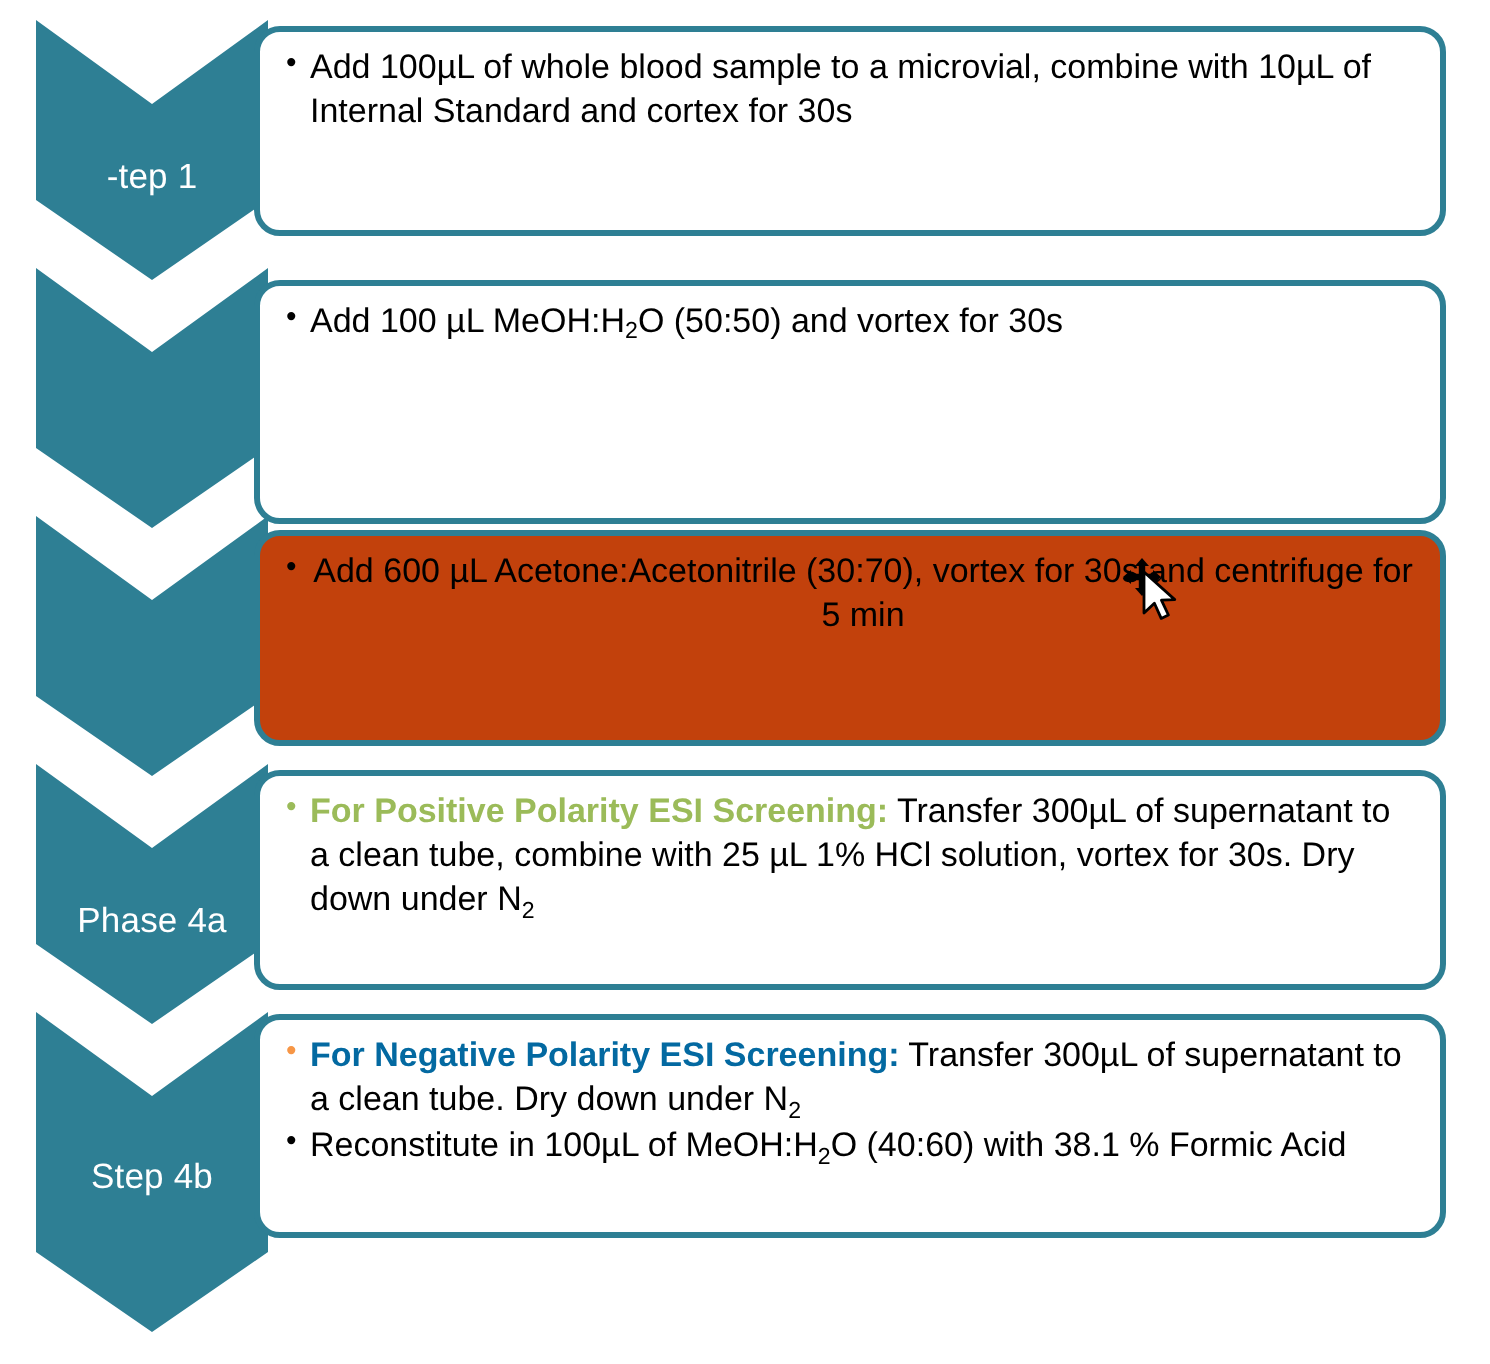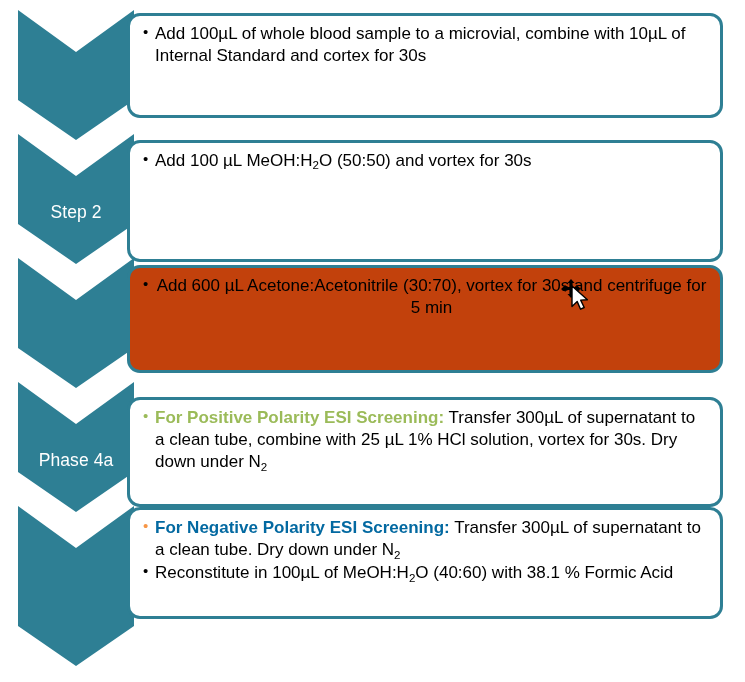--- a/index.html
+++ b/index.html
@@ -64,34 +64,35 @@
 </style>
 </head>
 <body>
 
 <div id="stage">
 
   <div class="chev-layer" id="chevLayer">
       <div class="chev-wrap" style="left: 18px; top: 10px; width: 116px; height: 130px;"><svg width="116" height="130" viewBox="0 0 116 130" xmlns="http://www.w3.org/2000/svg">
           <polygon points="0.0,0.0 58.0,42.0 116.0,0.0 116.0,90.0 58.0,130.0 0.0,90.0" fill="#2E7F94"></polygon>
         </svg></div>
+      <div class="chev-label" style="left: 18px; top: 78px; color: rgb(255, 255, 255);">-tep 1</div>
       <div class="chev-wrap" style="left: 18px; top: 134px; width: 116px; height: 130px;"><svg width="116" height="130" viewBox="0 0 116 130" xmlns="http://www.w3.org/2000/svg">
           <polygon points="0.0,0.0 58.0,42.0 116.0,0.0 116.0,90.0 58.0,130.0 0.0,90.0" fill="#2E7F94"></polygon>
         </svg></div>
-      <div class="chev-label" style="left: 18px; top: 202px; color: rgb(255, 255, 255);">Step 2</div>
       <div class="chev-wrap" style="left: 18px; top: 258px; width: 116px; height: 130px;"><svg width="116" height="130" viewBox="0 0 116 130" xmlns="http://www.w3.org/2000/svg">
           <polygon points="0.0,0.0 58.0,42.0 116.0,0.0 116.0,90.0 58.0,130.0 0.0,90.0" fill="#2E7F94"></polygon>
         </svg></div>
       <div class="chev-wrap" style="left: 18px; top: 382px; width: 116px; height: 130px;"><svg width="116" height="130" viewBox="0 0 116 130" xmlns="http://www.w3.org/2000/svg">
           <polygon points="0.0,0.0 58.0,42.0 116.0,0.0 116.0,90.0 58.0,130.0 0.0,90.0" fill="#2E7F94"></polygon>
         </svg></div>
       <div class="chev-label" style="left: 18px; top: 450px; color: rgb(255, 255, 255);">Phase 4a</div>
       <div class="chev-wrap" style="left: 18px; top: 506px; width: 116px; height: 160px;"><svg width="116" height="160" viewBox="0 0 116 160" xmlns="http://www.w3.org/2000/svg">
           <polygon points="0.0,0.0 58.0,42.0 116.0,0.0 116.0,120.0 58.0,160.0 0.0,120.0" fill="#2E7F94"></polygon>
         </svg></div>
+      <div class="chev-label" style="left: 18px; top: 578px; color: rgb(255, 255, 255);">Step 4b</div>
     </div>
 
   <div id="boxLayer">
       <div class="box" style="left: 127px; top: 13px; width: 596px; height: 105px; border-color: rgb(46, 127, 148); background: rgb(255, 255, 255);">
         <div class="box-inner">
           <ul class="blist">
             <li><span>Add 100µL of whole blood sample to a microvial, combine with 10µL of Internal Standard and cortex for 30s</span></li>
           </ul>
         </div>
       </div>
@@ -102,21 +103,21 @@
           </ul>
         </div>
       </div>
       <div class="box" style="left: 127px; top: 265px; width: 596px; height: 108px; border-color: rgb(46, 127, 148); background: #c2410c; text-align: center;">
         <div class="box-inner">
           <ul class="blist">
             <li><span>Add 600 µL Acetone:Acetonitrile (30:70), vortex for 30s and centrifuge for 5 min</span></li>
           </ul>
         </div>
       </div>
-      <div class="box" style="left: 127px; top: 385px; width: 596px; height: 110px; border-color: rgb(46, 127, 148); background: rgb(255, 255, 255); margin-top: 12px;">
+      <div class="box" style="left: 127px; top: 385px; width: 596px; height: 110px; border-color: rgb(46, 127, 148); background: rgb(255, 255, 255);">
         <div class="box-inner">
           <ul class="blist">
             <li class="green"><span class="hd-green" style="color: rgb(155, 187, 89);">For Positive Polarity ESI Screening:</span><span> Transfer 300µL of supernatant to a clean tube, combine with 25 µL 1% HCl solution, vortex for 30s. Dry down under N</span><sub>2</sub></li>
           </ul>
         </div>
       </div>
       <div class="box" style="left: 127px; top: 507px; width: 596px; height: 112px; border-color: rgb(46, 127, 148); background: rgb(255, 255, 255);">
         <div class="box-inner">
           <ul class="blist">
             <li class="orange"><span class="hd-orange" style="color: #0369a1;">For Negative Polarity ESI Screening:</span><span> Transfer 300µL of supernatant to a clean tube. Dry down under N</span><sub>2</sub></li>

